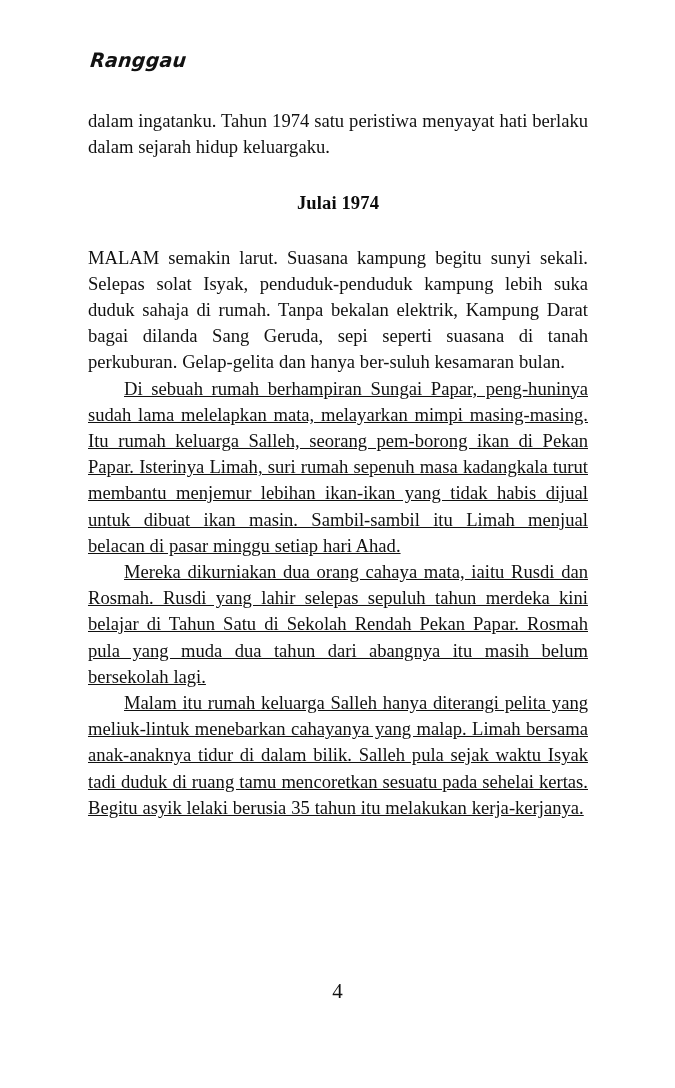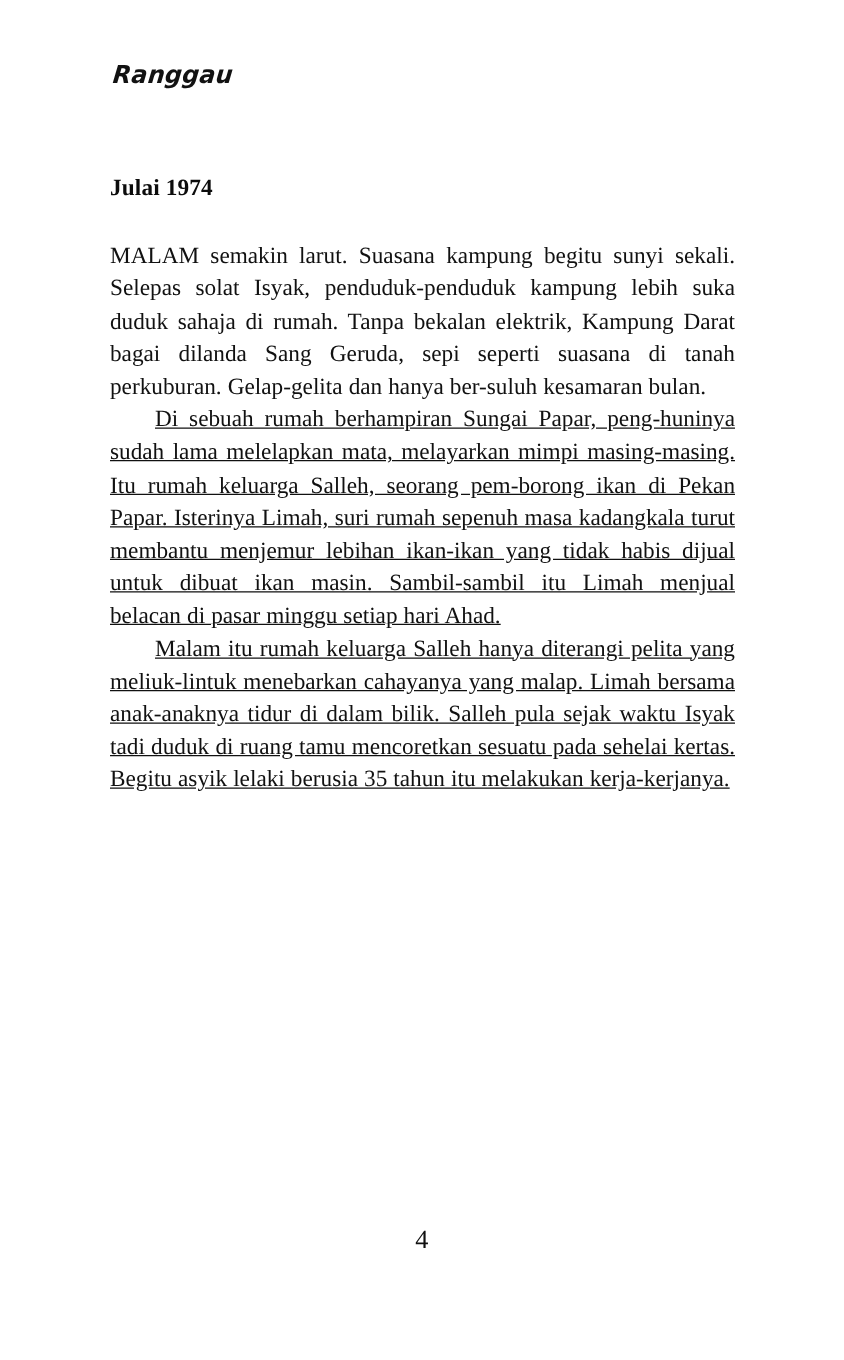--- a/index.html
+++ b/index.html
@@ -70,20 +70,21 @@
   }
 
   
   h2.section-heading {
     margin: 0;
     font-size: 18.6px;
     line-height: 26.2px;
     font-weight: bold;
     letter-spacing: 0.1px;
     color: #0c0c0c;
+    text-align: center;
   }
 
   .gap-before-heading { height: 30px; }
   .gap-after-heading  { height: 28px; }
 
   
   .folio {
     position: absolute;
     left: 0;
     right: 0;
@@ -96,31 +97,33 @@
 </style>
 </head>
 <body>
 
 <div class="page">
 
   <div class="running-head">Ranggau</div>
 
   <div class="textblock">
 
+    <p class="body-par last-flush">dalam ingatanku. Tahun 1974 satu peristiwa menyayat hati berlaku dalam sejarah hidup keluargaku.</p>
 
     <div class="gap-before-heading"></div>
 
     <h2 class="section-heading">Julai 1974</h2>
 
     <div class="gap-after-heading"></div>
 
     <p class="body-par last-flush">MALAM semakin larut. Suasana kampung begitu sunyi sekali. Selepas solat Isyak, penduduk-penduduk kampung lebih suka duduk sahaja di rumah. Tanpa bekalan elektrik, Kampung Darat bagai dilanda Sang Geruda, sepi seperti suasana di tanah perkuburan. Gelap-gelita dan hanya ber-suluh kesamaran bulan.</p>
 
     <p class="body-par indent last-flush">Di sebuah rumah berhampiran Sungai Papar, peng-huninya sudah lama melelapkan mata, melayarkan mimpi masing-masing. Itu rumah keluarga Salleh, seorang pem-borong ikan di Pekan Papar. Isterinya Limah, suri rumah sepenuh masa kadangkala turut membantu menjemur lebihan ikan-ikan yang tidak habis dijual untuk dibuat ikan masin. Sambil-sambil itu Limah menjual belacan di pasar minggu setiap hari Ahad.</p>
 
+    <p class="body-par indent last-flush">Mereka dikurniakan dua orang cahaya mata, iaitu Rusdi dan Rosmah. Rusdi yang lahir selepas sepuluh tahun merdeka kini belajar di Tahun Satu di Sekolah Rendah Pekan Papar. Rosmah pula yang muda dua tahun dari abangnya itu masih belum bersekolah lagi.</p>
 
     <p class="body-par indent last-flush">Malam itu rumah keluarga Salleh hanya diterangi pelita yang meliuk-lintuk menebarkan cahayanya yang malap. Limah bersama anak-anaknya tidur di dalam bilik. Salleh pula sejak waktu Isyak tadi duduk di ruang tamu mencoretkan sesuatu pada sehelai kertas. Begitu asyik lelaki berusia 35 tahun itu melakukan kerja-kerjanya.</p>
 
 
   </div>
 
   <div class="folio">4</div>
 
 </div>
 

